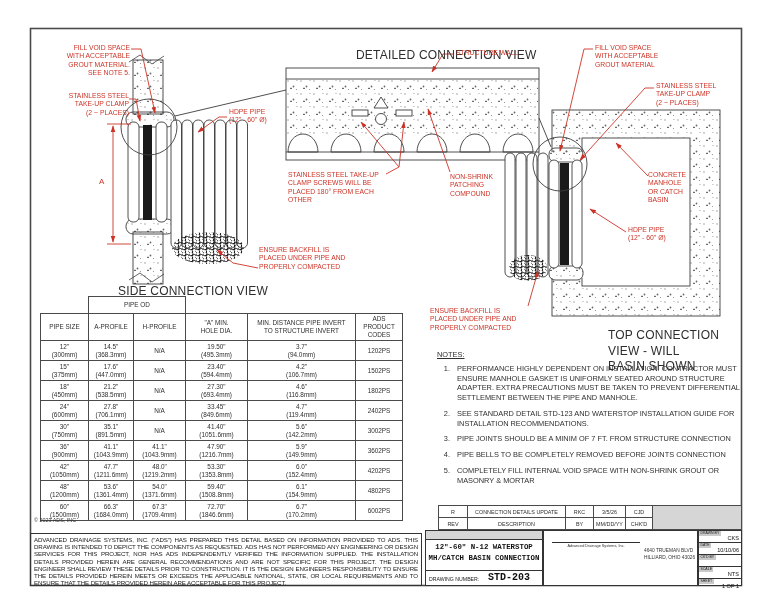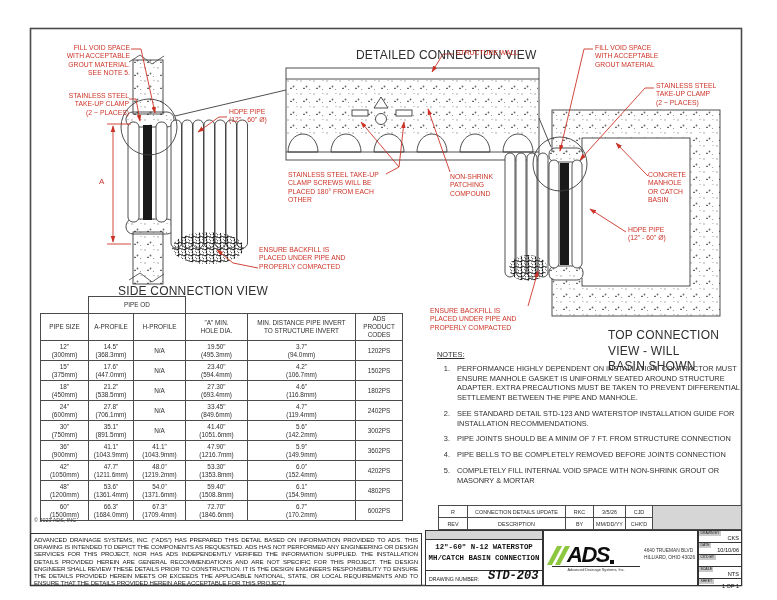--- a/index.html
+++ b/index.html
@@ -29,21 +29,21 @@
              font-size:5.4px;color:#2e2e2e;}
   .rev-table td{border:1px solid #4a4a4a;text-align:center;height:11px;padding:0;}
   .rev-gray{position:absolute;left:652px;top:505px;width:90px;height:25px;background:#d6d6d6;border:1px solid #4a4a4a;box-sizing:border-box;}
   
   .tb-box{position:absolute;border:1px solid #333;box-sizing:border-box;background:#fff;}
   .tb-graybar{position:absolute;left:0;top:0;right:0;height:8px;background:#d6d6d6;border-bottom:1px solid #333;}
   .tb-title{position:absolute;left:0;right:0;top:11px;text-align:center;
             font-family:"Liberation Mono",monospace;font-weight:bold;font-size:7.4px;line-height:1.45;color:#111;white-space:pre-line;}
   .tb-dnrow{position:absolute;left:0;right:0;bottom:0;height:14px;border-top:1px solid #333;}
   .tb-dnlabel{position:absolute;left:3px;bottom:3px;font-size:5.2px;color:#222;}
-  .tb-dnval{position:absolute;left:62px;bottom:2px;font-family:"Liberation Mono",monospace;font-weight:bold;font-size:12px;color:#111;font-style:italic;}
+  .tb-dnval{position:absolute;left:62px;bottom:2px;font-family:"Liberation Mono",monospace;font-weight:bold;font-size:10px;color:#111;}
   .logo-wrap{position:absolute;left:8px;top:10px;width:88px;}
   .logo-row{display:flex;align-items:flex-end;height:24px;}
   .slash{width:5px;height:19px;background:#8dc63f;transform:skewX(-28deg);margin-right:2.5px;}
   .ads-word{font-style:italic;font-weight:900;font-size:22px;line-height:20px;letter-spacing:-1.5px;color:#0d0d0d;
             font-family:"Liberation Sans",sans-serif;}
   .ads-dot{width:4px;height:4px;background:#0d0d0d;margin-left:1px;margin-bottom:1px;}
   .logo-sub{margin-top:1px;border-top:1px solid #2e2e2e;font-size:3.8px;color:#333;text-align:center;padding-top:1px;}
   .addr{position:absolute;left:100px;top:16px;font-size:4.8px;line-height:1.5;color:#333;white-space:pre-line;}
   .info-row{position:relative;height:11px;border-bottom:1px solid #333;}
   .info-row:last-child{border-bottom:none;}
@@ -416,26 +416,20 @@
     <div class="tb-title pre">12"-60" N-12 WATERSTOP
 MH/CATCH BASIN CONNECTION</div>
     <div class="tb-dnrow">
       <span class="tb-dnlabel">DRAWING NUMBER:</span>
       <span class="tb-dnval">STD-203</span>
     </div>
   </div>
 
   <div class="tb-box" style="left:543px;top:530px;width:155px;height:56px;">
     <div class="logo-wrap">
-      <div class="logo-row">
-        <span class="slash"></span>
-        <span class="slash"></span>
-        <span class="ads-word">ADS</span>
-        <span class="ads-dot"></span>
-      </div>
       <div class="logo-sub">Advanced Drainage Systems, Inc.</div>
     </div>
     <div class="addr pre">4640 TRUEMAN BLVD
 HILLIARD, OHIO 43026</div>
   </div>
 
   <div class="tb-box" style="left:698px;top:530px;width:44px;height:56px;">
     <div class="info-row">
       <span class="info-label">DRAWN BY</span>
       <span class="info-val">CKS</span>

